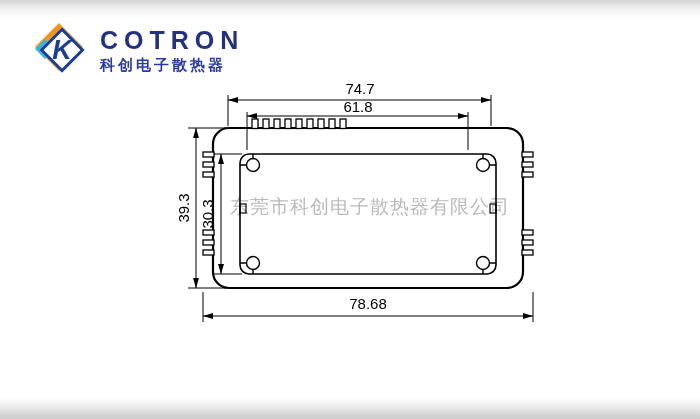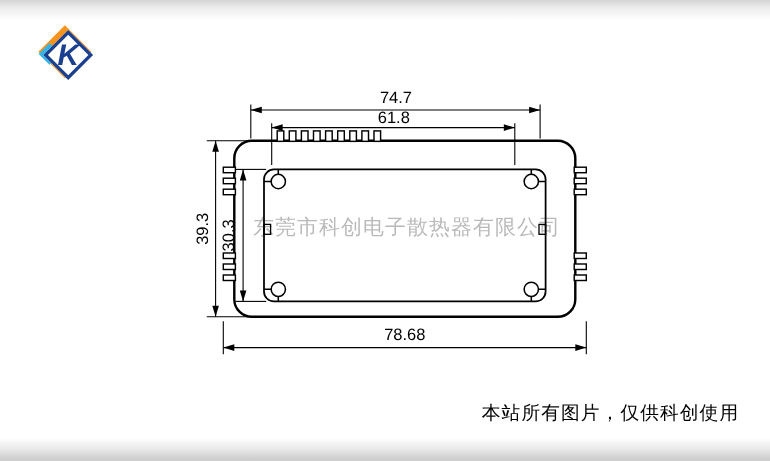--- a/index.html
+++ b/index.html
@@ -38,20 +38,24 @@
 <body>
 
 <div class="page">
 
   <div class="logo">
     <div class="logo-mark">
       <div class="mk-d mk-d1"></div>
       <div class="mk-d mk-d2"></div>
       <div class="mk-d mk-d3"></div>
       <span class="mk-k">K</span>
+    </div>
+    <div class="logo-text">
+      <span class="logo-brand">COTRON</span>
+      <span class="logo-subtitle">科创电子散热器</span>
     </div>
   </div>
 
   <div class="watermark">东莞市科创电子散热器有限公司</div>
 
   <svg class="drawing" width="700" height="419" viewBox="0 0 700 419">
 
     <g stroke="#000" fill="none">
       <rect x="213" y="128" width="310" height="160" rx="16" stroke-width="2.2"></rect>
       <rect x="240" y="154" width="256" height="120" rx="9" stroke-width="1.6"></rect>
@@ -142,15 +146,14 @@
     <g stroke="#000" stroke-width="1" fill="#000">
       <line x1="203" y1="292" x2="203" y2="322"></line>
       <line x1="533" y1="292" x2="533" y2="322"></line>
       <line x1="203" y1="316" x2="533" y2="316"></line>
       <polygon points="203,316 213,313 213,319" stroke="none"></polygon>
       <polygon points="533,316 523,313 523,319" stroke="none"></polygon>
       <text class="dim-text" x="368" y="309" text-anchor="middle" stroke="none">78.68</text>
     </g>
   </svg>
 
-  <div class="footer-note">本站所有图片，仅供科创使用</div>
 
 </div>
 
 </body></html>

